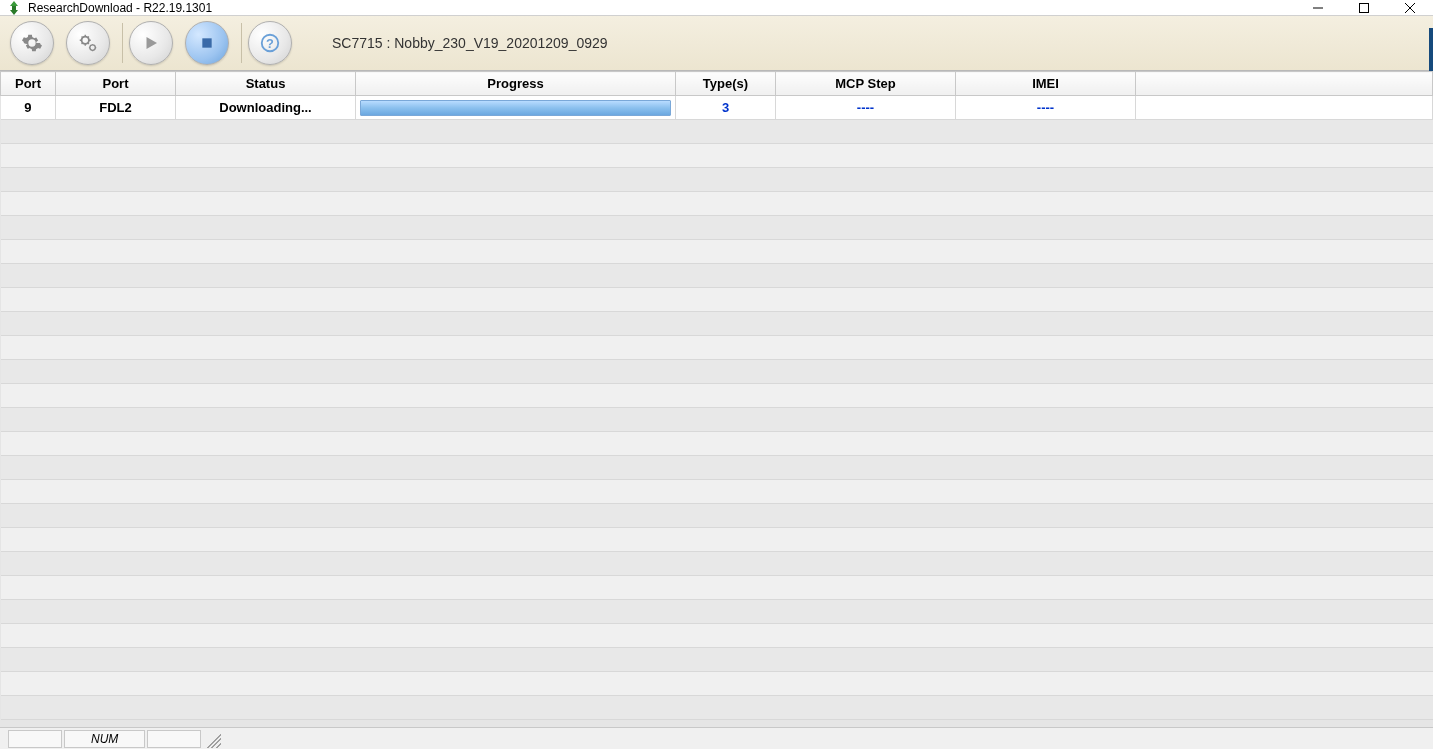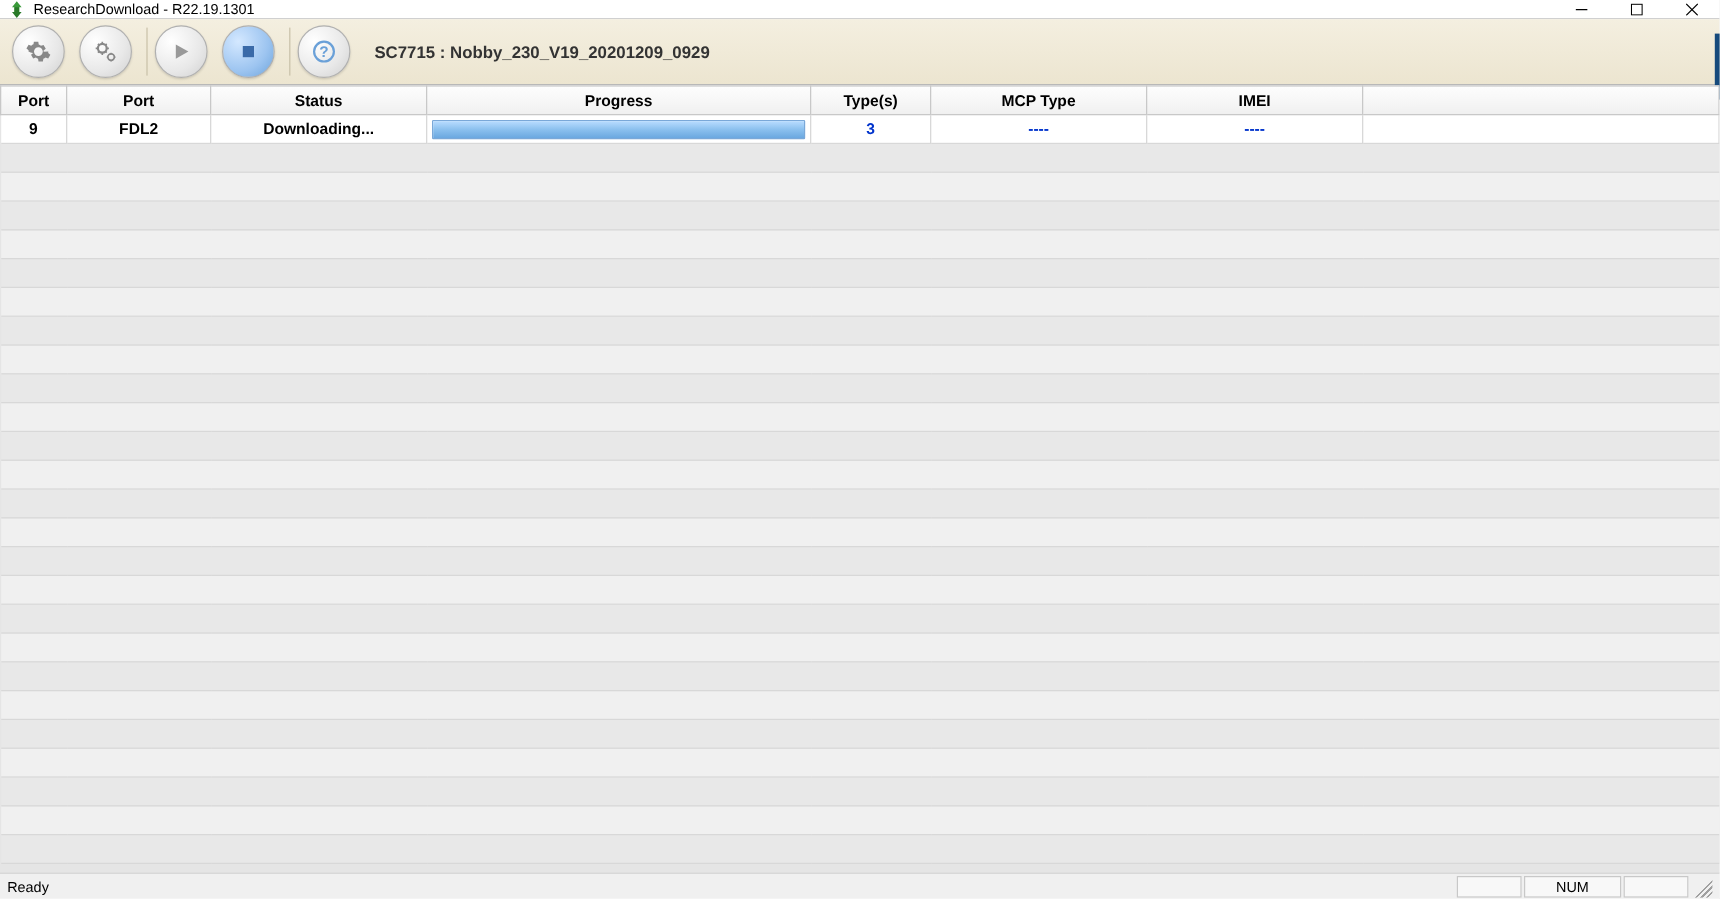--- a/index.html
+++ b/index.html
@@ -49,22 +49,22 @@
   margin-right: 12px;
   display: flex; align-items: center; justify-content: center;
   cursor: pointer;
   box-shadow: 0 1px 2px rgba(0,0,0,0.15);
 }
 .tool-btn.active {
   background: radial-gradient(circle at 30% 30%, #d4e8ff 0%, #9cc4f0 60%, #6ba3dc 100%);
 }
 .tool-sep { width: 1px; height: 40px; background: #c8c0a8; margin: 0 6px 0 0; }
 .toolbar-title {
-  margin-left: 8px;
-  font-weight: bold;
+  margin-left: 28px;
+  font-weight: normal;
   font-size: 14px;
   color: #333;
 }
 .table-area {
   flex: 1;
   background: #e5e5e5;
   overflow: auto;
   position: relative;
 }
 .data-table {
@@ -128,20 +128,21 @@
 .status-left { flex: 1; }
 .status-cell {
   border: 1px solid #c8c8c8;
   padding: 1px 26px;
   margin-left: 2px;
   min-width: 40px;
   text-align: center;
   background: #f8f8f8;
   height: 18px;
   line-height: 14px;
+  font-style: italic;
 }
 .resize-grip {
   width: 18px; height: 18px;
   margin-left: 2px;
   background:
     linear-gradient(135deg, transparent 60%, #a0a0a0 60%, #a0a0a0 65%, transparent 65%,
                     transparent 72%, #a0a0a0 72%, #a0a0a0 77%, transparent 77%,
                     transparent 84%, #a0a0a0 84%, #a0a0a0 89%, transparent 89%);
 }
 .right-accent { position:absolute; right:0; top:28px; width:4px; height:55px; background:#164a7c; }
@@ -226,21 +227,21 @@
       <col style="width:180px">
         <col>
     </colgroup>
     <thead>
       <tr>
         <th>Port</th>
         <th>Port</th>
         <th>Status</th>
         <th>Progress</th>
         <th>Type(s)</th>
-        <th>MCP Type</th>
+        <th>MCP Step</th>
         <th>IMEI</th>
         <th></th>
       </tr>
     </thead>
     <tbody id="tbody">
       <tr>
         <td class="bold">9</td>
         <td class="bold">FDL2</td>
         <td class="bold">Downloading...</td>
         <td class="progress-cell">
@@ -326,18 +327,17 @@
           <td colspan="8">&nbsp;</td>
         </tr>
         <tr class="empty-row">
           <td colspan="8">&nbsp;</td>
         </tr>
       </tbody>
   </table>
 </div>
 
 <div class="statusbar">
-  <div class="status-left">Ready</div>
   <div class="status-cell"></div>
   <div class="status-cell">NUM</div>
   <div class="status-cell" style="min-width:24px"></div>
   <div class="resize-grip"></div>
 </div>
 
 </body></html>

